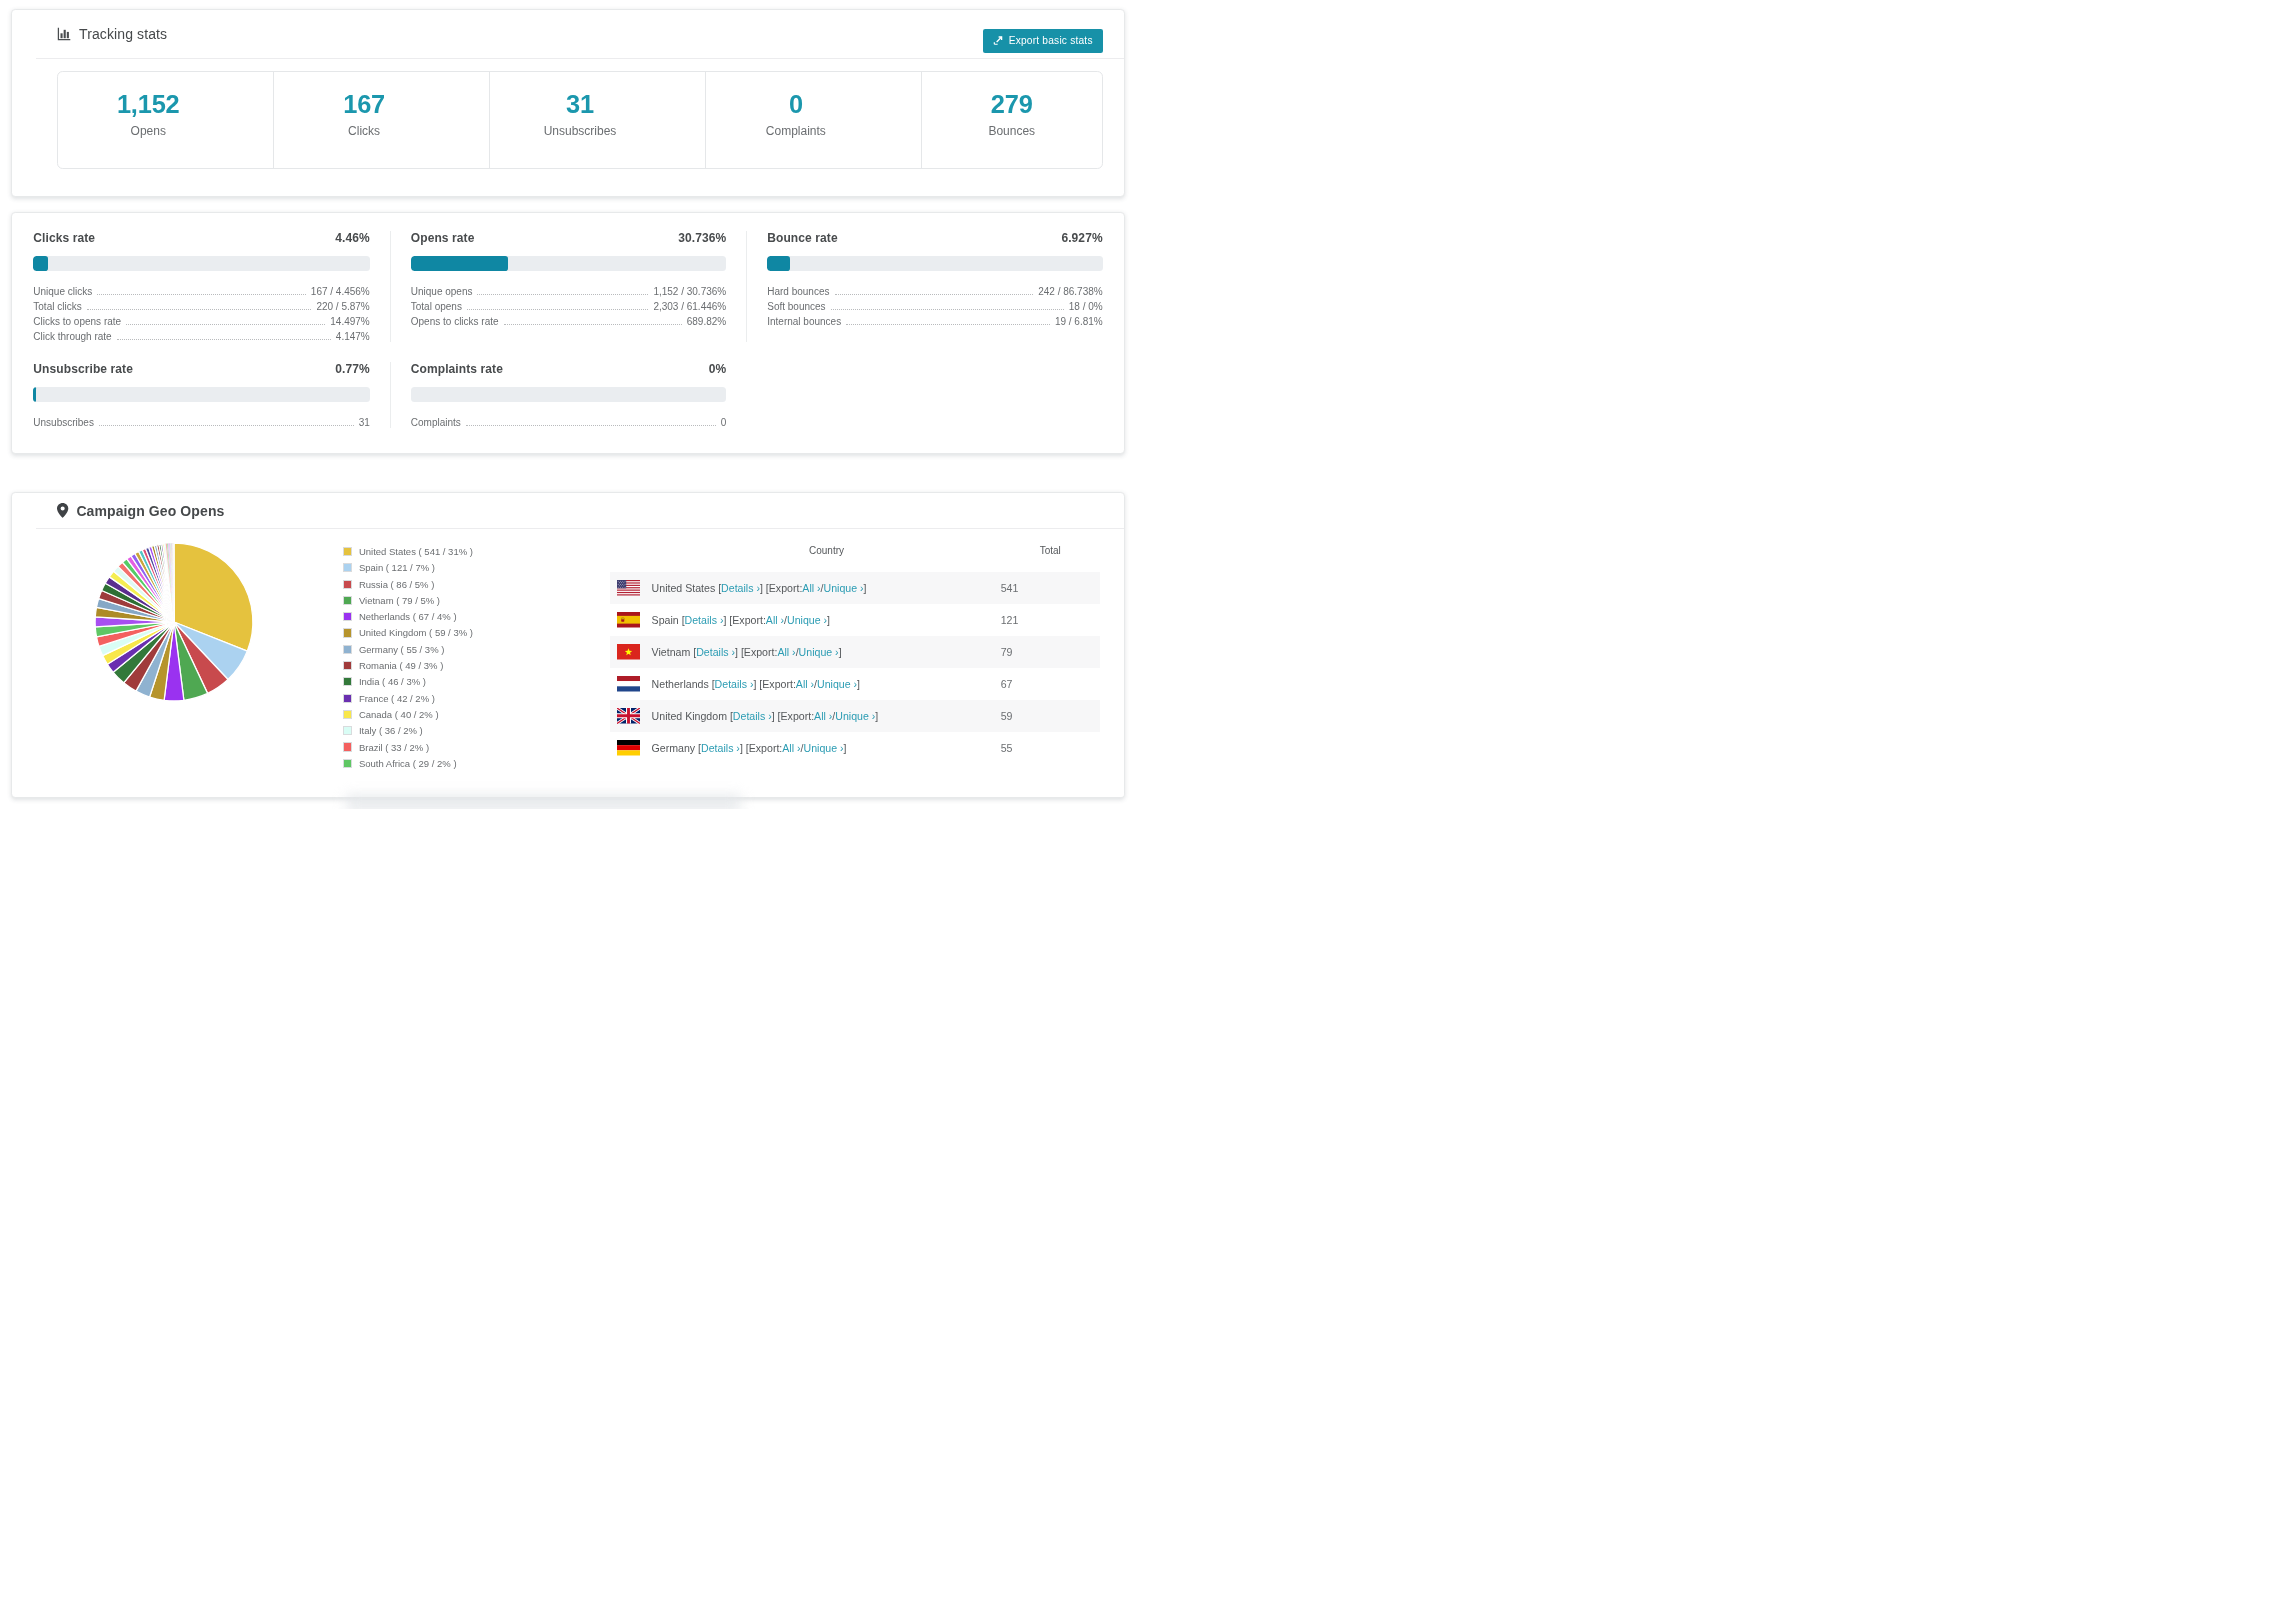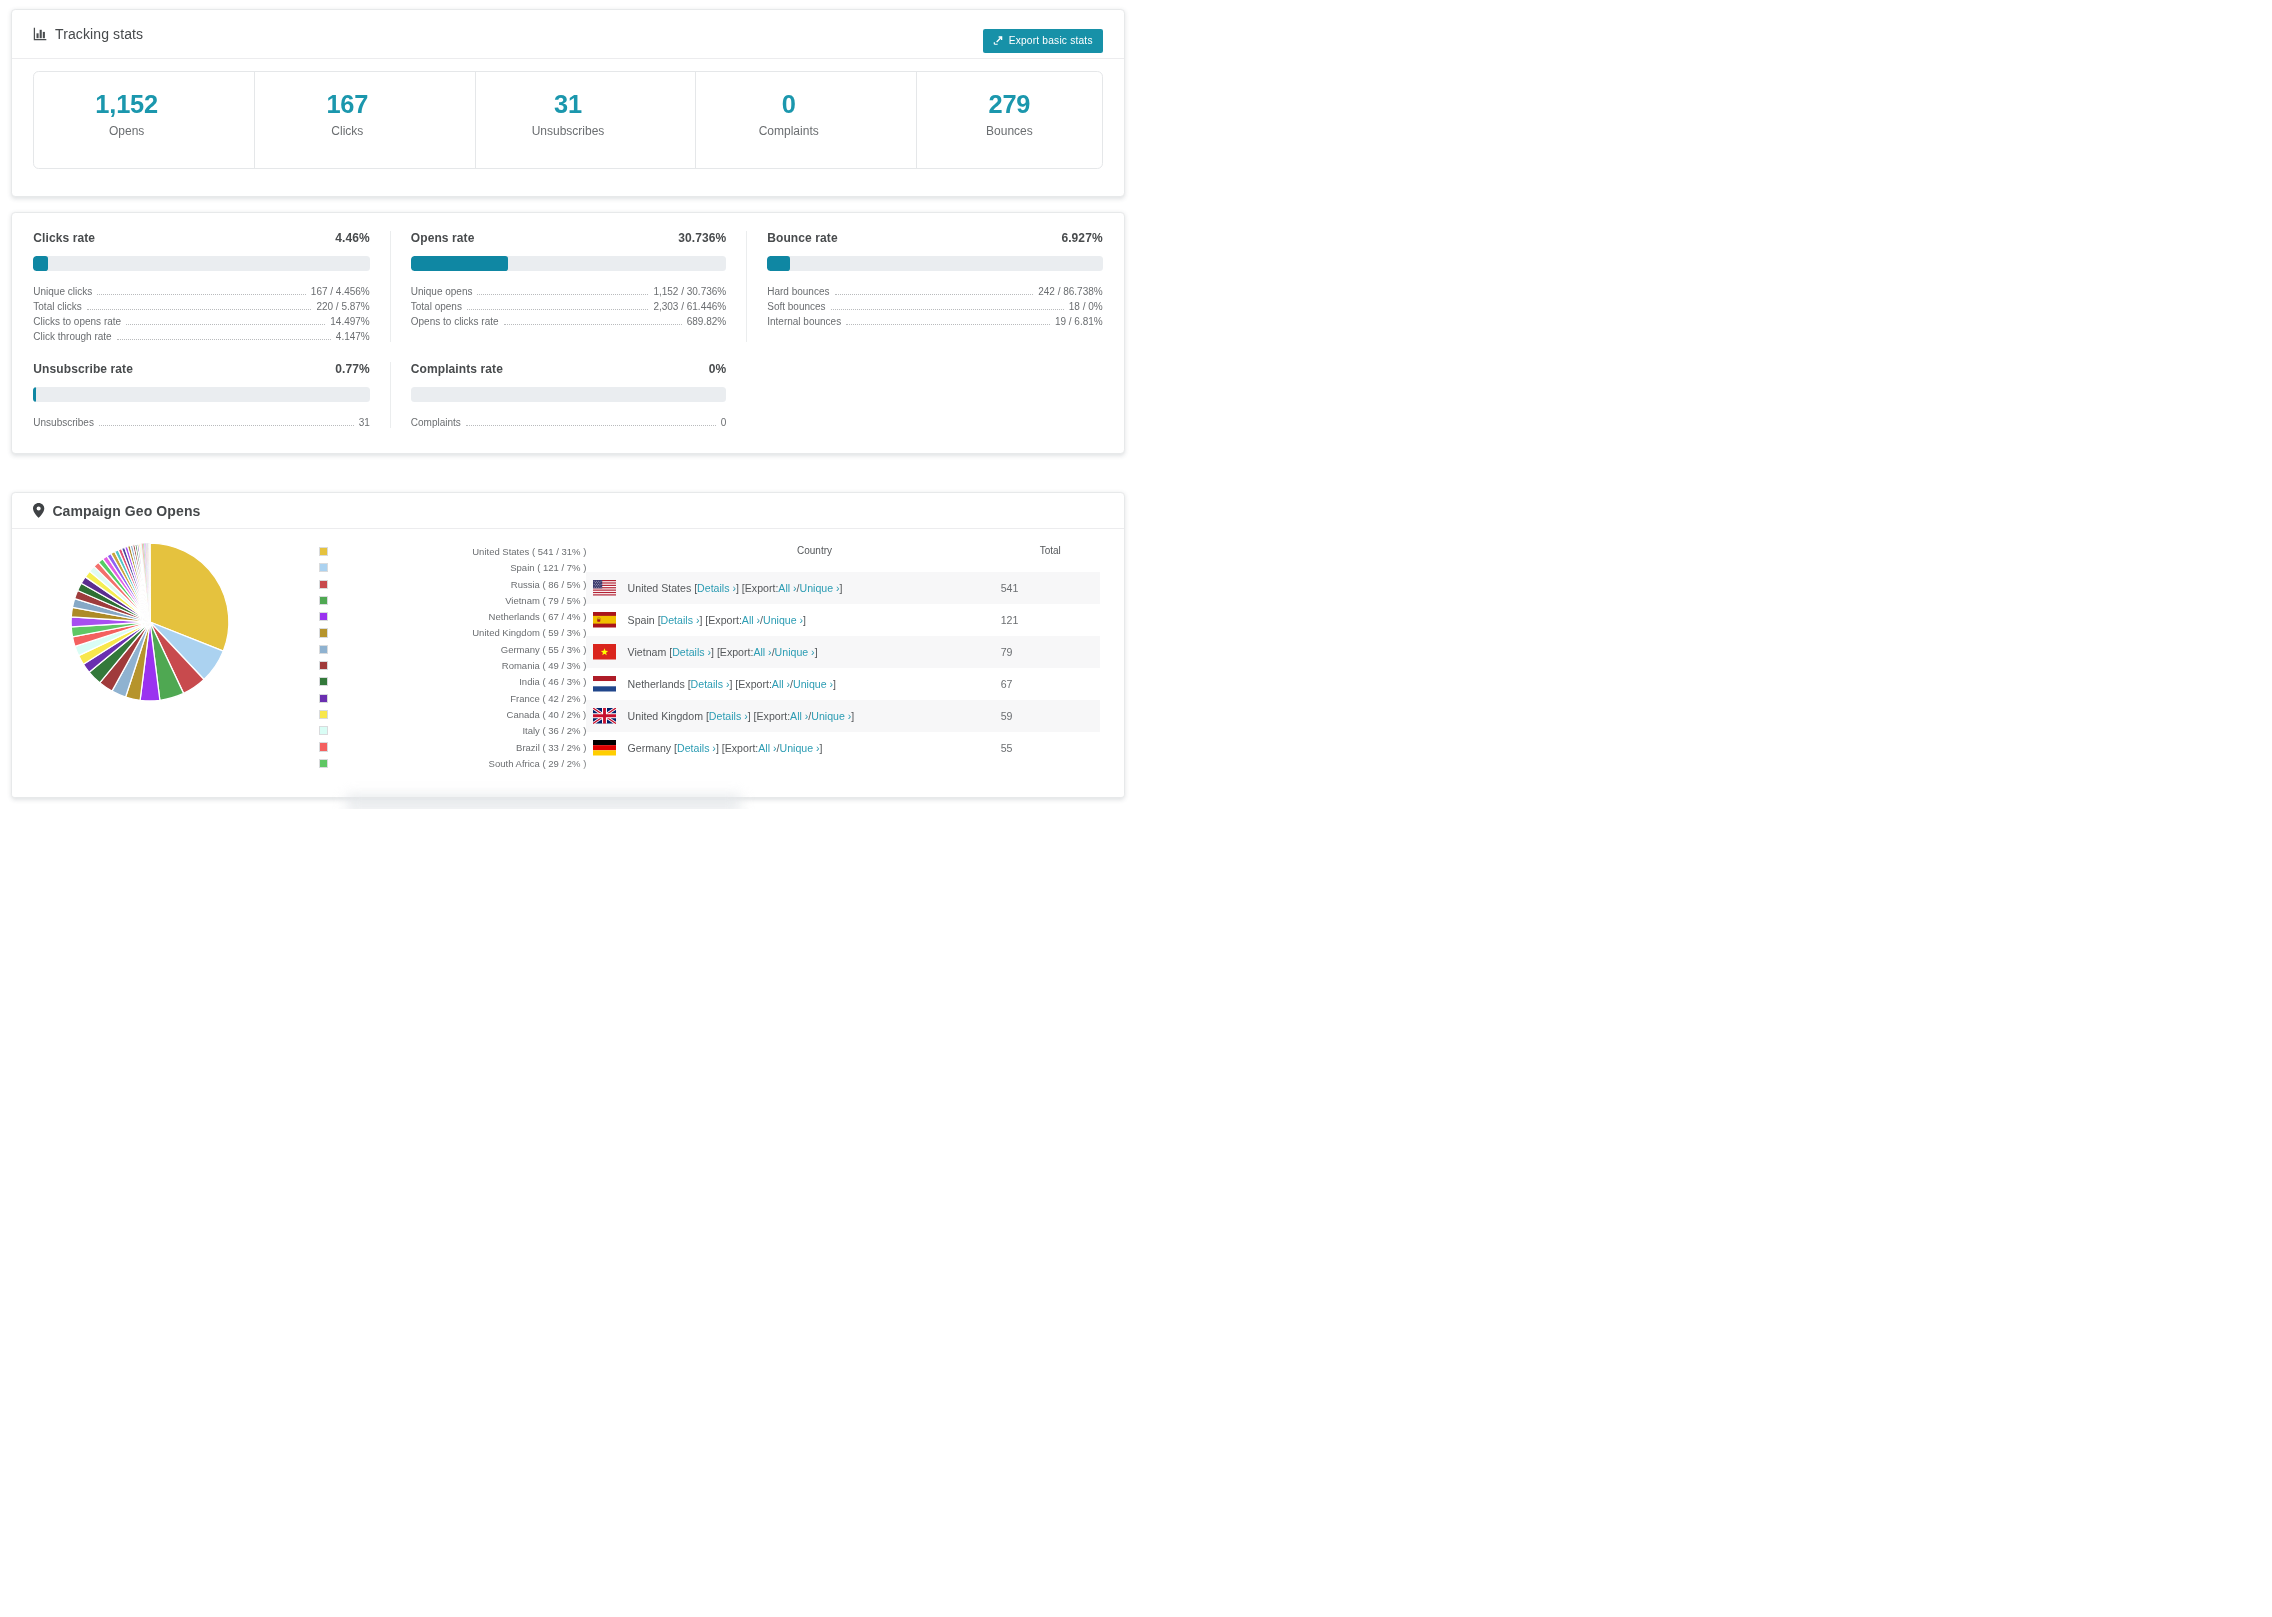--- a/index.html
+++ b/index.html
@@ -11,20 +11,21 @@
     color:#55585b;
   }
   .page { padding: 8.5px 11.3px; position:relative; }
 
   .card {
     background:#fff;
     border:0.7px solid #e7e9ea;
     border-radius:4.2px;
     box-shadow:0 1.4px 4.2px rgba(60,72,88,.16);
     position:relative;
+    padding-left:24px;
   }
 
   
   .card-header {
     display:flex; align-items:center;
     padding:0 21px;
     position:relative;
   }
   .ch-tracking { height:49px; border-bottom:0.7px solid #ececee; }
   .card-title { font-size:14px; color:#46494b; letter-spacing:0.1px; }
@@ -71,21 +72,21 @@
   .rate-row-label { white-space:nowrap; }
   .leader { flex:1; border-bottom:0.7px dotted #b9bbbd; margin:0 5px 2.1px 5px; min-width:14px; }
   .rate-row-value { white-space:nowrap; }
 
   
   .card-geo { margin-top:38px; height:306px; overflow:hidden; }
   .ch-geo { height:36px; border-bottom:0.7px solid #ececee;font-weight:bold; }
   .geo-body { display:flex; position:relative; height:269px; }
   .pie-wrap { width:162px; height:162px; margin:12px 0 0 57px; flex:none; }
   .geo-legend { width:267px; margin:17px 0 0 88px; flex:none; list-style:none; }
-  .legend-item { display:flex; align-items:center; margin-bottom:5.3px;justify-content:space-between; }
+  .legend-item { display:flex; align-items:center; margin-bottom:5.3px; }
   .legend-swatch { width:9.2px; height:9.2px; border:0.7px solid #d9dbdd; margin-right:6.4px; flex:none; }
   .legend-label { font-size:9.5px; color:#6b6e71; white-space:nowrap; }
 
   .table-wrap { flex:1; margin-right:24px; }
   table.geo-table { width:100%; border-collapse:collapse; table-layout:fixed; }
   .geo-table th {
     height:43px; font-weight:normal; font-size:10px; color:#55585b;
     text-align:center; vertical-align:middle;
   }
   .geo-table th.col-country { padding-left:42px; }

